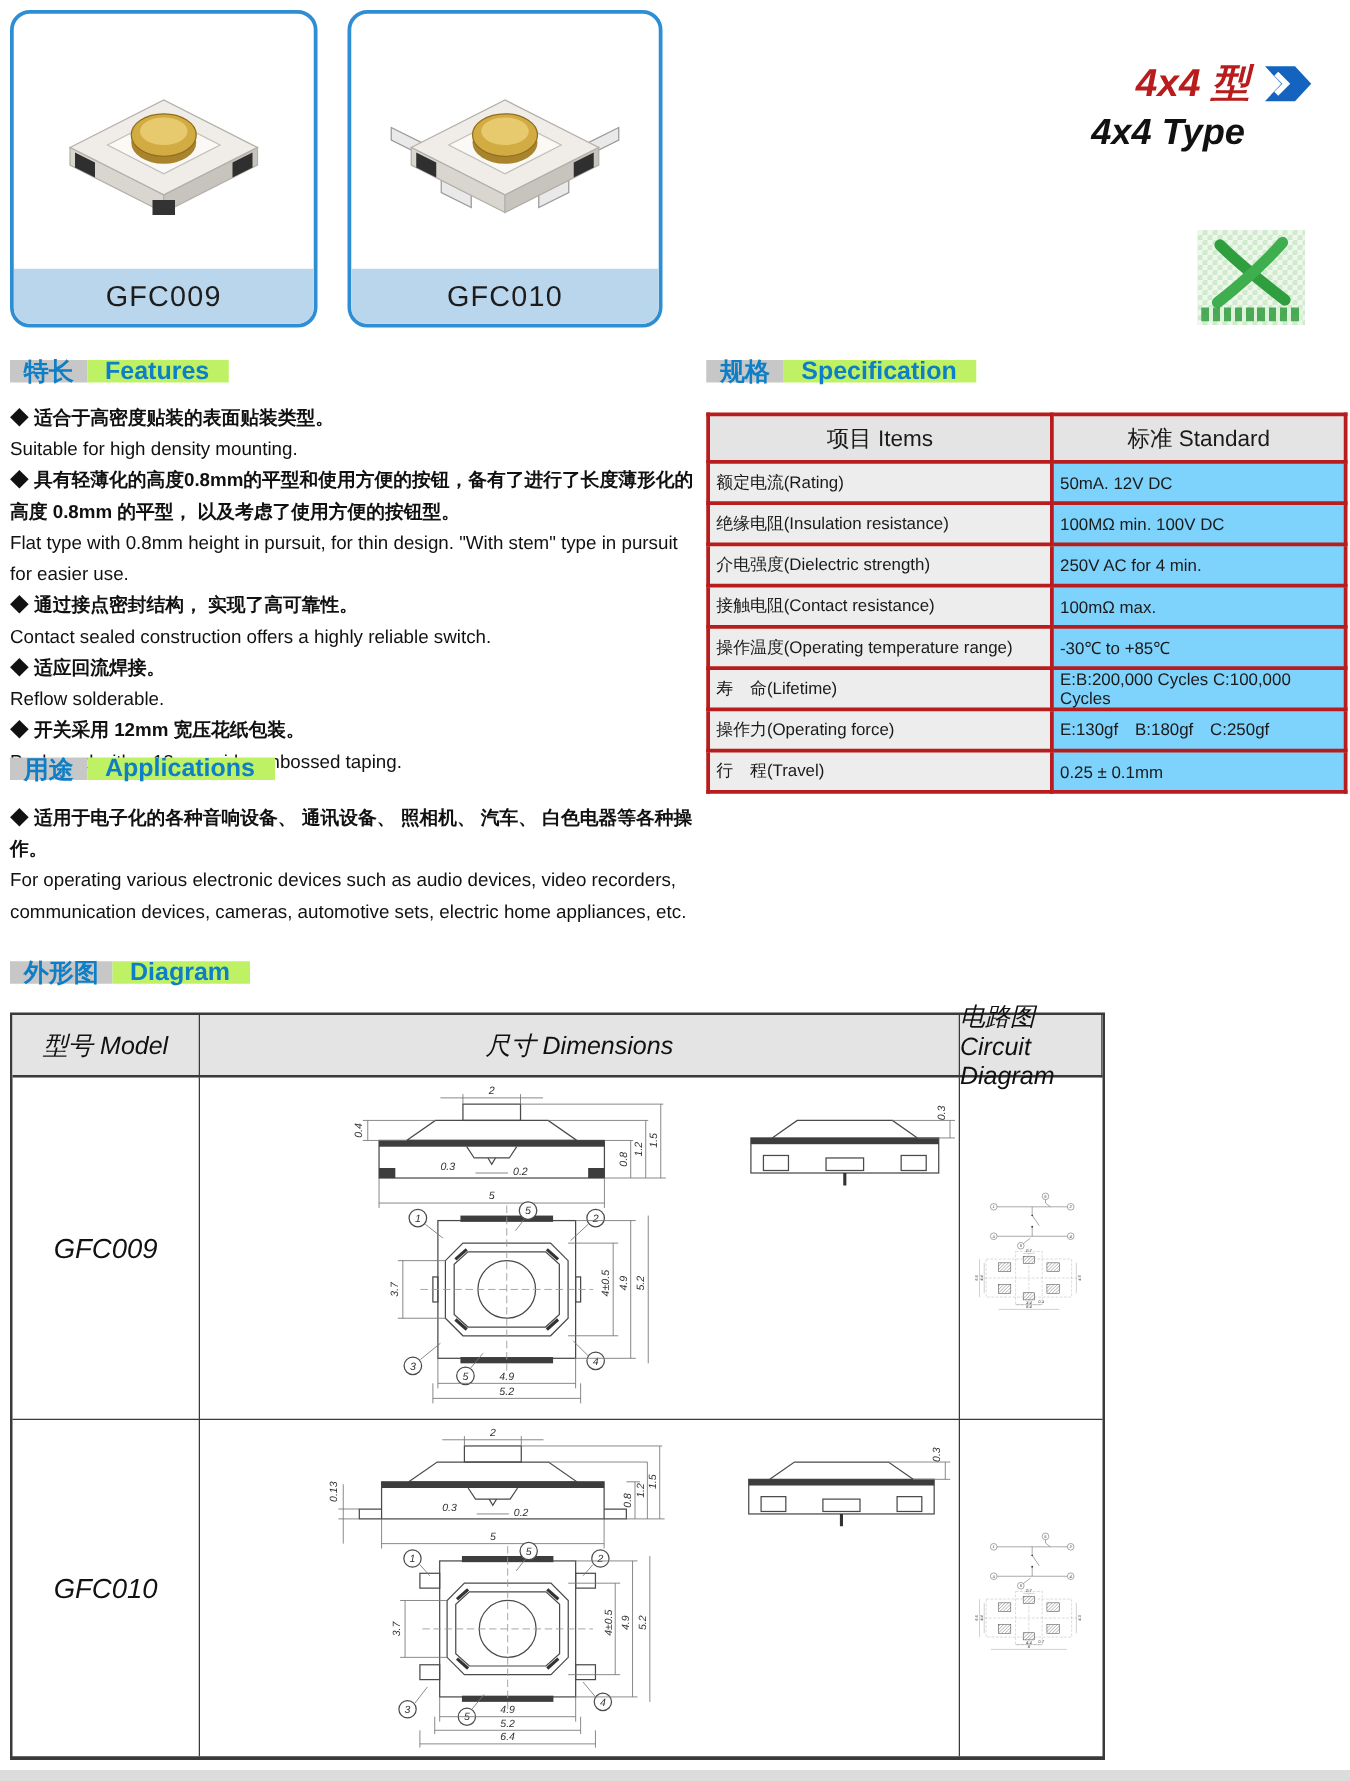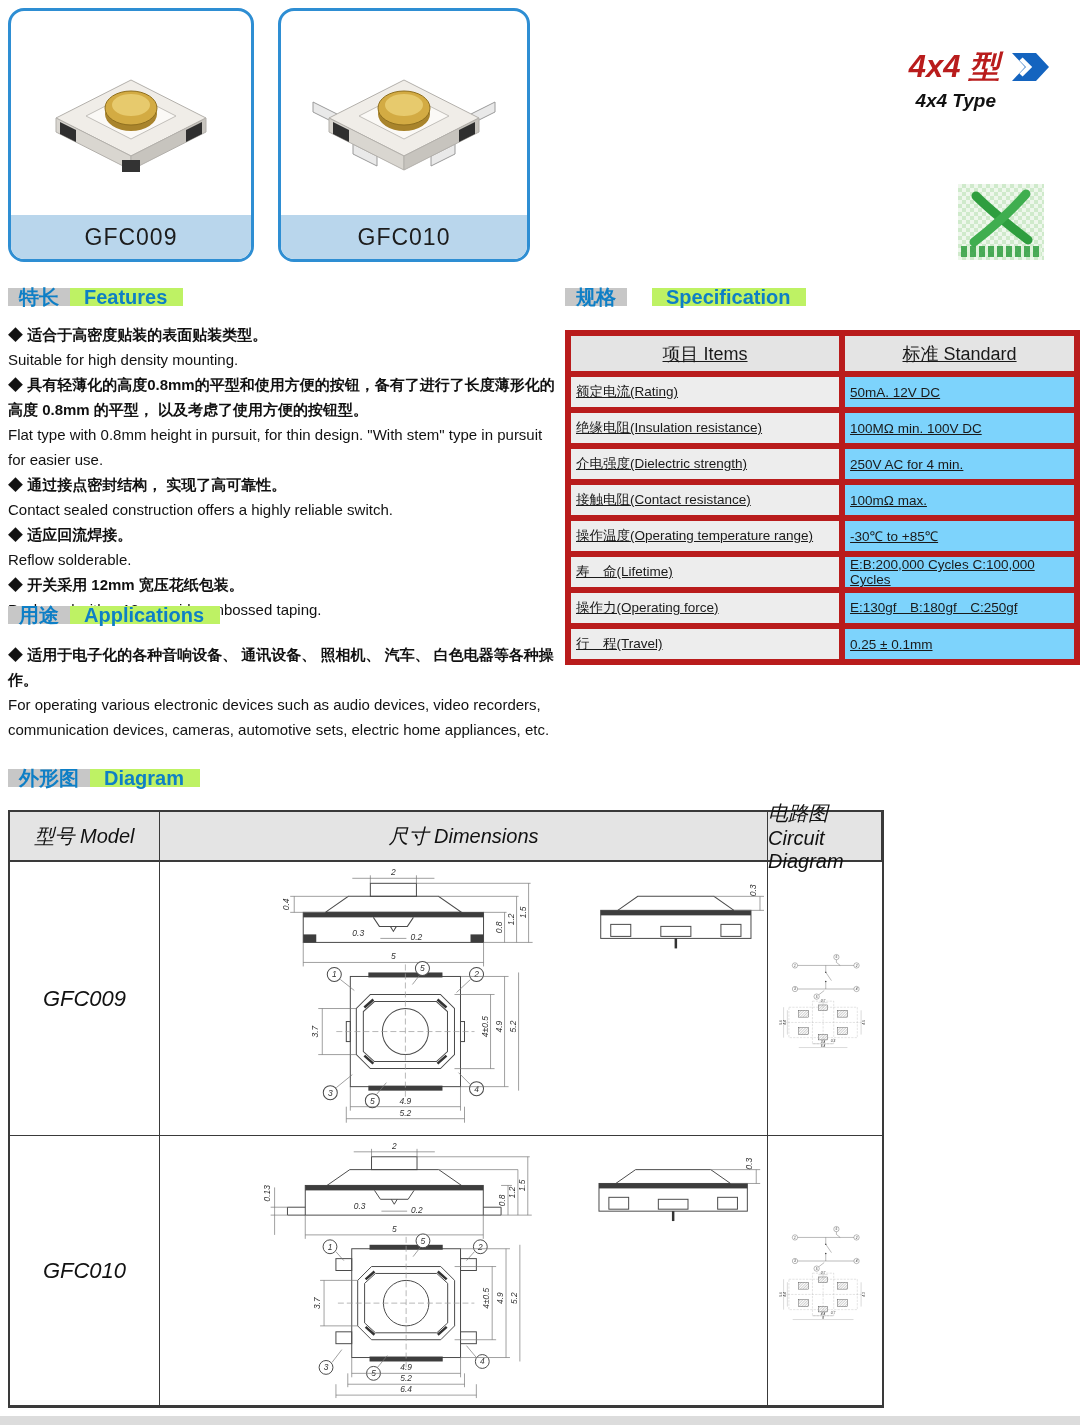--- a/index.html
+++ b/index.html
@@ -10,21 +10,21 @@
   .card{position:absolute;top:8px;height:248px;border:3px solid #2e8ed3;border-radius:16px;
         background:#fff;overflow:hidden;display:flex;flex-direction:column;}
   .card .img{flex:1;display:flex;align-items:center;justify-content:center;}
   .card .label{height:44px;background:#b9d6ec;display:flex;align-items:center;justify-content:center;
                font-size:23px;color:#1c1c1c;letter-spacing:1px;}
 
   
   .type-cn{position:absolute;left:810px;top:46px;width:190px;text-align:right;
            font-size:31px;font-weight:bold;font-style:italic;color:#b91c1c;}
   .type-en{position:absolute;left:806px;top:90px;width:190px;text-align:right;
-           font-size:19px;font-weight:bold;font-style:italic;color:#111;}
+           font-size:29px;font-weight:bold;font-style:italic;color:#111;}
   .type-arrow{position:absolute;left:1008px;top:50px;width:42px;height:34px;}
 
   
   .eco{position:absolute;left:958px;top:184px;width:86px;height:76px;
        background-image:
          linear-gradient(45deg,#cfeacb 25%,transparent 25%,transparent 75%,#cfeacb 75%),
          linear-gradient(45deg,#cfeacb 25%,#eef7ec 25%,#eef7ec 75%,#cfeacb 75%);
        background-size:8px 8px;background-position:0 0,4px 4px;}
   .eco svg{position:absolute;inset:0;}
   .eco .strip{position:absolute;left:3px;right:3px;bottom:3px;height:11px;
@@ -38,21 +38,21 @@
            display:flex;align-items:center;padding:0 16px 0 14px;}
 
   
   .tblock{position:absolute;left:8px;width:548px;font-size:15px;line-height:25px;color:#111;}
   .tblock .cn{font-weight:bold;}
   .tblock .en{font-weight:normal;}
 
   
   .spec-table{position:absolute;left:565px;top:330px;border-collapse:collapse;
               border:2px solid #3a3a3a;table-layout:fixed;}
-  .spec-table th,.spec-table td{border:6px solid #b91c1c;font-weight:normal;text-decoration:underline;}
+  .spec-table th,.spec-table td{border:3px solid #b91c1c;font-weight:normal;}
   .spec-table th{height:33px;background:#e4e4e4;font-size:18px;text-align:center;}
   .spec-table td{height:30px;font-size:13.5px;padding:0 5px;}
   .spec-table td.item{background:#ededed;width:262px;}
   .spec-table td.std{background:#7dd3fc;width:222px;}
 
   
   .diag-table{position:absolute;left:8px;top:810px;width:876px;height:598px;
               border:2px solid #3a3a3a;border-bottom-width:3px;box-sizing:border-box;
               display:grid;grid-template-columns:150px 608px 1fr;grid-template-rows:50px 274px 1fr;font-style:italic;}
   .diag-table .hcell{background:#e4e4e4;border-bottom:2px solid #3a3a3a;border-right:1px solid #3a3a3a;
@@ -155,21 +155,21 @@
 
   <div class="sec" style="left:8px;top:606px;">
     <span class="cn">用途</span>
     <span class="en">Applications</span>
   </div>
   <div class="tblock" style="top:642px;">
     <div class="cn">◆ 适用于电子化的各种音响设备、 通讯设备、 照相机、 汽车、 白色电器等各种操作。</div>
     <div class="en">For operating various electronic devices such as audio devices, video recorders, communication devices, cameras, automotive sets, electric home appliances, etc.</div>
   </div>
 
-  <div class="sec" style="left:565px;top:288px;gap:25px;">
+  <div class="sec" style="left:565px;top:288px;">
     <span class="cn">规格</span>
     <span class="en">Specification</span>
   </div>
   <table class="spec-table">
     <tbody>
         <tr>
       <th>项目 Items</th>
       <th>标准 Standard</th>
     </tr>
     <tr>

